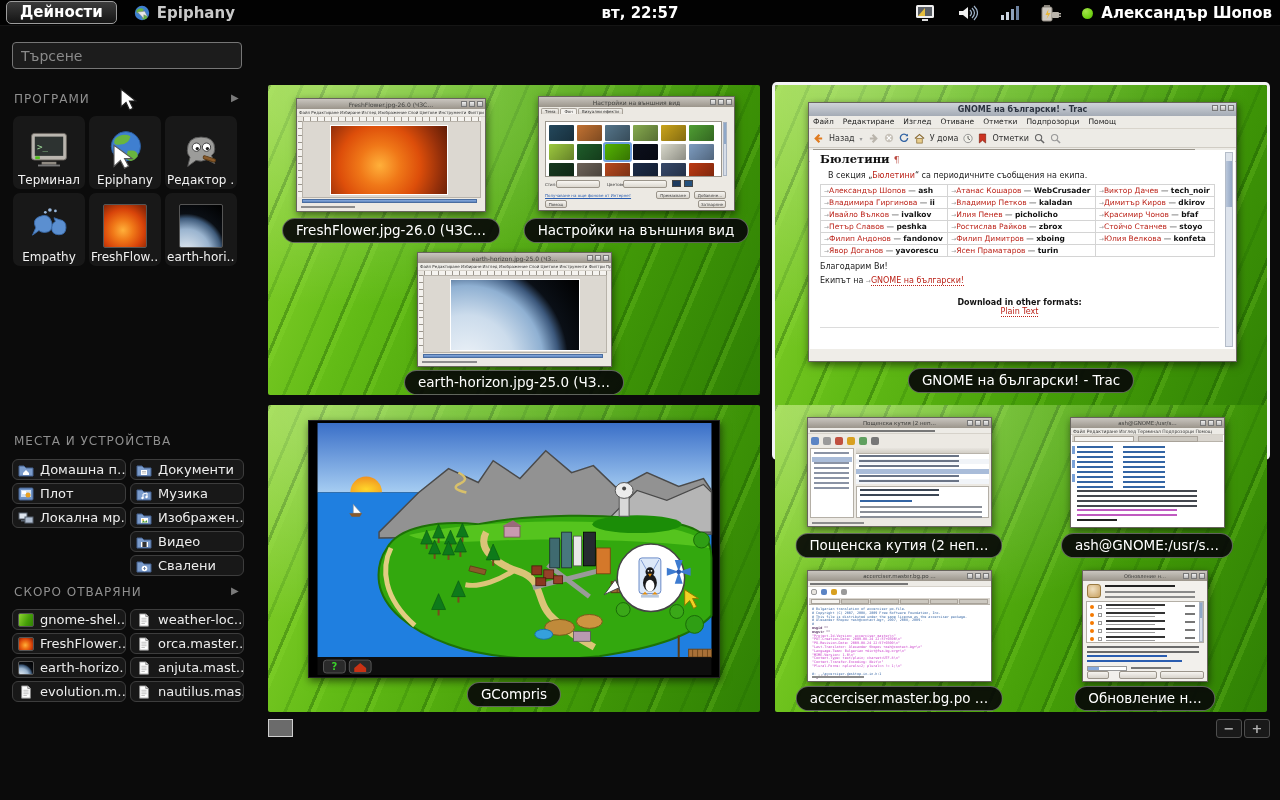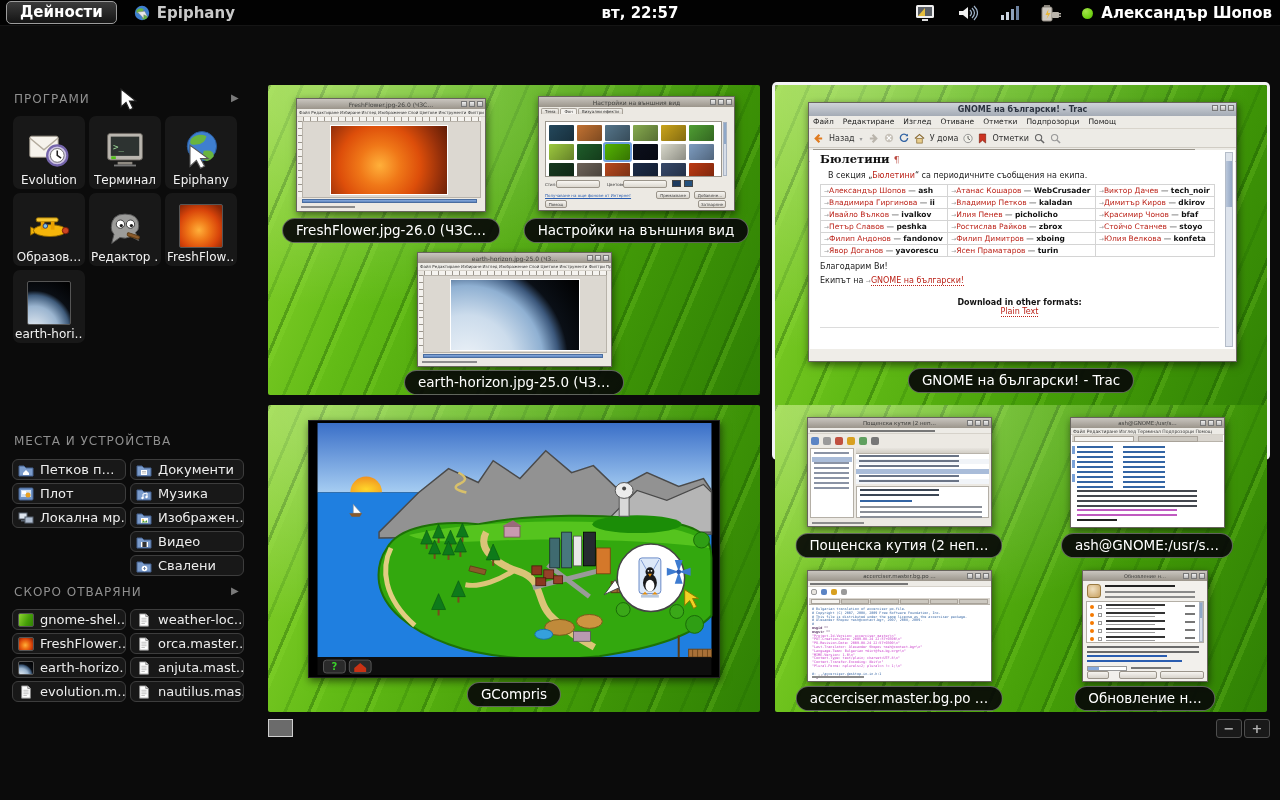--- a/index.html
+++ b/index.html
@@ -219,33 +219,24 @@
             <rect x="19" y="11.6" width="2" height="1.4" fill="#b9b4ab"></rect>
           </svg>
       </span>
       <div id="user">
         <span class="presence-dot"></span>
         <span>Александър Шопов</span>
       </div>
     </div>
   </div>
 
+  <input id="search" placeholder="Търсене" style="">
   <div class="section-h" style="top:92px;">ПРОГРАМИ</div>
   <div class="section-arrow" style="top:92px;">▶</div>
   <div id="apps-grid">
-      <div class="app-tile">
-        <span class="app-ico"><svg viewBox="0 0 48 48">
-            <rect x="3" y="10" width="31" height="23" rx="2" fill="#f6f3ec" stroke="#9a9387"></rect>
-            <path d="M3 12 L18.5 25 L34 12" stroke="#b3ab9d" fill="none" stroke-width="1.6"></path>
-            <circle cx="33" cy="31" r="11" fill="#cfc6e4" stroke="#7565ab" stroke-width="2.5"></circle>
-            <circle cx="33" cy="31" r="7.5" fill="#fff" stroke="#666"></circle>
-            <path d="M33 25.5 v5.5 l4.2 3" stroke="#222" fill="none" stroke-width="1.7"></path>
-          </svg></span>
-        <span class="app-label">Evolution</span>
-      </div>
       <div class="app-tile">
         <span class="app-ico"><svg viewBox="0 0 48 48">
             <rect x="5" y="7" width="38" height="29" rx="3" fill="#bab6af" stroke="#6a665f"></rect>
             <rect x="8.5" y="10.5" width="31" height="21" fill="#2d3331"></rect>
             <text x="11" y="25" fill="#9fdc9a" font-size="10" font-family="monospace">&gt;_</text>
             <rect x="9" y="32" width="5" height="3" fill="#52c218"></rect>
             <rect x="16" y="38" width="16" height="3" fill="#8f8a82"></rect>
             <rect x="12" y="41" width="24" height="2" fill="#777"></rect>
           </svg></span>
         <span class="app-label">Терминал</span>
@@ -254,63 +245,61 @@
         <span class="app-ico"><svg viewBox="0 0 48 48">
             <circle cx="25" cy="21" r="16" fill="#3f7fd0" stroke="#2a5a9a"></circle>
             <path d="M13 13 q8 -7 17 -3 q-2 9 -11 9 q-9 2 -6 -6z" fill="#69b53f"></path>
             <path d="M27 26 q11 -2 11 6 q-7 9 -13 2z" fill="#69b53f"></path>
             <path d="M12 20 L12 43 L19 36.5 L23.5 45 L28 42.7 L23.5 34.5 L32 34.5 Z" fill="#fff" stroke="#555" stroke-width="1.2"></path>
           </svg></span>
         <span class="app-label">Epiphany</span>
       </div>
       <div class="app-tile">
         <span class="app-ico"><svg viewBox="0 0 48 48">
-            <path d="M4 25 l8 4 -8 5z" fill="#f5b50a" stroke="#8a6400"></path>
-            <ellipse cx="25" cy="29" rx="18" ry="6.5" fill="#f5b50a" stroke="#8a6400"></ellipse>
-            <rect x="10" y="15" width="24" height="4.5" rx="2" fill="#f8c832" stroke="#8a6400"></rect>
-            <rect x="15" y="19" width="4" height="9" fill="#e8a000"></rect>
-            <rect x="26" y="19" width="4" height="9" fill="#e8a000"></rect>
-            <circle cx="42" cy="29" r="3.5" fill="#cc4422" stroke="#7a1a0a"></circle>
-            <circle cx="20" cy="24" r="2.5" fill="#7ac4e8" stroke="#336"></circle>
-          </svg></span>
-        <span class="app-label">Образов…</span>
-      </div>
-      <div class="app-tile">
-        <span class="app-ico"><svg viewBox="0 0 48 48">
             <path d="M9 26 q0 -15 15 -15 q15 0 15 13 q0 5 -3.5 7 l3.5 9 -8.5 -4.5 q-6 3 -12 1 l-9 6.5 2.5 -10 q-3 -3 -3 -7z" fill="#9c9c9a" stroke="#555"></path>
             <circle cx="19" cy="22" r="4.5" fill="#fff" stroke="#333"></circle>
             <circle cx="30" cy="22" r="4.5" fill="#fff" stroke="#333"></circle>
             <circle cx="20" cy="23.5" r="1.8" fill="#222"></circle>
             <circle cx="31" cy="23.5" r="1.8" fill="#222"></circle>
             <rect x="27" y="31" width="14" height="3.5" rx="1.7" fill="#8a5a2a" stroke="#5a3a14" transform="rotate(18 27 31)"></rect>
           </svg></span>
         <span class="app-label">Редактор …</span>
       </div>
       <div class="app-tile">
+        <span class="app-ico"><svg viewBox="0 0 48 48">
+            <circle cx="20" cy="9" r="1.5" fill="#9ab8dc"></circle>
+            <circle cx="25" cy="6.5" r="2" fill="#9ab8dc"></circle>
+            <circle cx="31" cy="7.5" r="1.5" fill="#9ab8dc"></circle>
+            <path d="M13 14 q11 -5 14 6 q2 11 -8 11 q-4 0 -6 -2 l-7 5 3.5 -8 q-4 -9 3.5 -12z" fill="#5b8fd0" stroke="#3a6aa8"></path>
+            <path d="M35 17 q8 1 7.5 9 q-0.5 8 -8 7.5 q-8 -0.5 -7.5 -8 q0.3 -5 4 -6.5 l-1.5 -4z" fill="#5b8fd0" stroke="#3a6aa8"></path>
+          </svg></span>
+        <span class="app-label">Empathy</span>
+      </div>
+      <div class="app-tile">
         <span class="app-ico">
           <div class="thumb" style="background:radial-gradient(circle at 45% 60%, #ffb03a 0%, #f07818 30%, #d8440a 60%, #8a2606 90%);"></div>
         </span>
         <span class="app-label">FreshFlow…</span>
       </div>
       <div class="app-tile">
         <span class="app-ico">
           <div class="thumb" style="background:radial-gradient(circle at 15% 115%, #e8eef4 0%, #9ab4cf 40%, #3e5a7a 58%, #0a0e14 66%, #000 100%);"></div>
         </span>
         <span class="app-label">earth-hori…</span>
       </div>
     </div>
 
   <div class="section-h" style="top:434px;">МЕСТА И УСТРОЙСТВА</div>
   <div id="places-left" class="pcol" style="left:12px; top:459px;">
       <div class="pill-item">
         <span class="pico"><svg viewBox="0 0 16 14">
             <path d="M1 3 h5 l2 2 h7 v8 h-14z" fill="#7b9ccc" stroke="#44618e"></path>
             <path d="M5 10 l3 -3 3 3 v2 h-6z" fill="#fff"></path>
           </svg></span>
-        <span class="plabel">Петков п…</span>
+        <span class="plabel">Домашна п…</span>
       </div>
       <div class="pill-item">
         <span class="pico"><svg viewBox="0 0 16 14">
             <rect x="1" y="1" width="14" height="12" rx="1" fill="#6f94c8" stroke="#44618e"></rect>
             <rect x="3" y="3" width="10" height="7" fill="#cfe0f4"></rect>
             <circle cx="10" cy="8" r="2.5" fill="#e8a020"></circle>
             <rect x="4" y="4" width="4" height="3" fill="#fff"></rect>
           </svg></span>
         <span class="plabel">Плот</span>
       </div>

